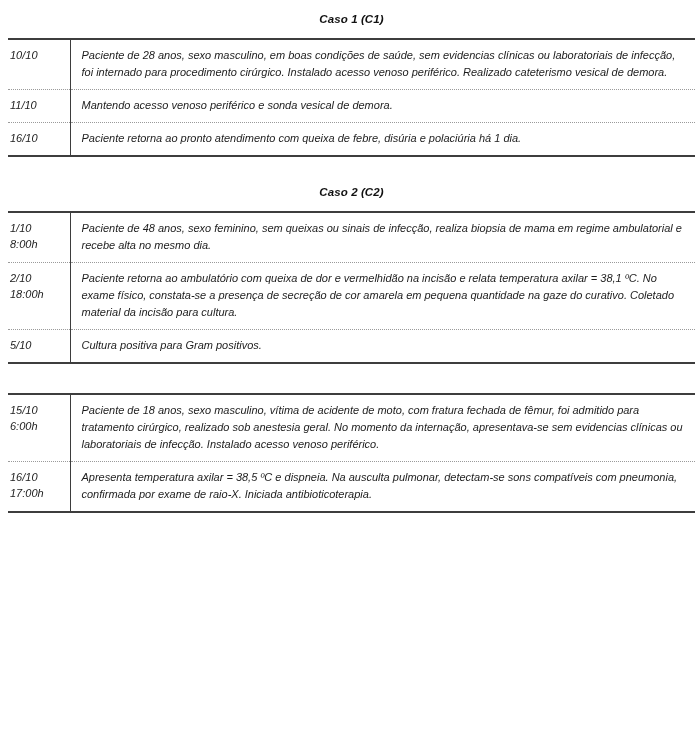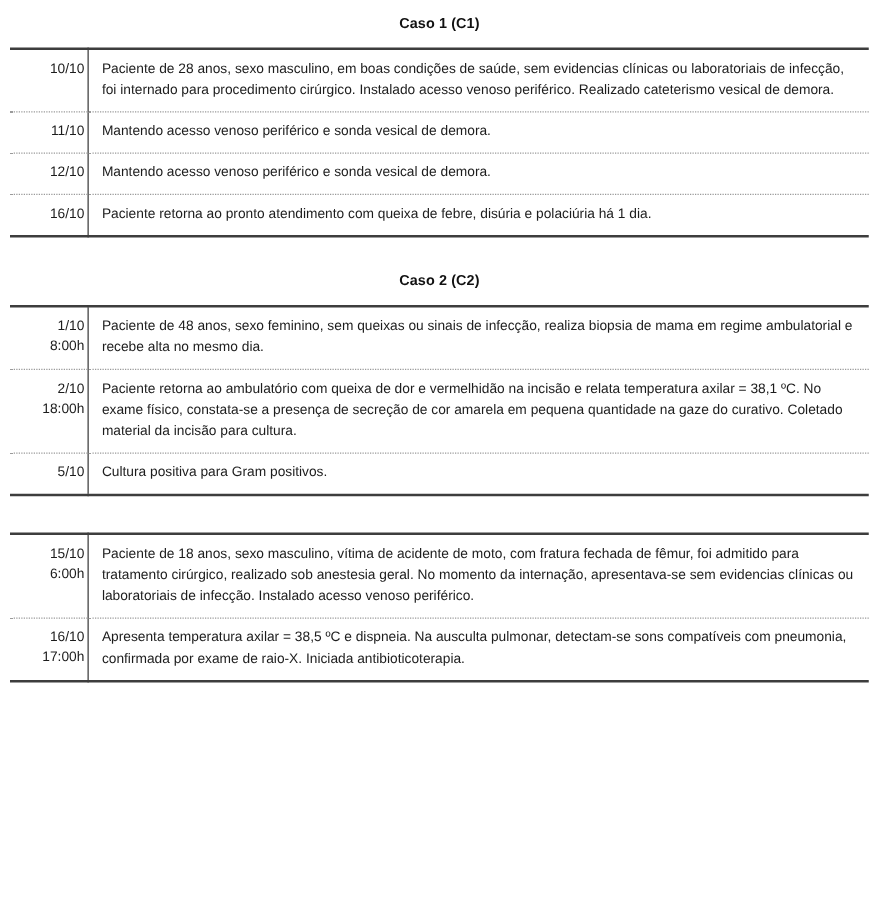--- a/index.html
+++ b/index.html
@@ -11,21 +11,21 @@
     color: #1c1c1c;
   }
 
   .page {
     width: 700px;
     height: 731px;
     padding: 13px 5px 0 8px;
     overflow: hidden;
   }
 
-  .case-section { margin-bottom: 29px; }
+  .case-section { margin-bottom: 29px; font-style: italic; }
 
   .case-title {
     text-align: center;
     font-size: 11.5px;
     font-weight: bold;
     color: #111111;
     margin-bottom: 13px;
     letter-spacing: 0.1px;
   }
 
@@ -37,21 +37,21 @@
     table-layout: fixed;
   }
 
   table.case-table tr + tr td {
     border-top: 1px dotted #9a9a9a;
   }
 
   td.date-cell {
     width: 62px;
     border-right: 1px solid #3d3d3d;
-    text-align: right;
+    text-align: left;
     vertical-align: top;
     padding: 7px 2px 8px 2px;
     font-size: 11px;
     line-height: 16px;
     color: #1c1c1c;
     white-space: nowrap;
   }
 
   td.desc-cell {
     vertical-align: top;
@@ -81,27 +81,20 @@
   </tr>
 
   <tr>
     <td class="date-cell">
       <div class="date-line">11/10</div>
 
     </td>
     <td class="desc-cell">Mantendo acesso venoso periférico e sonda vesical de demora.</td>
   </tr>
 
-  <tr>
-    <td class="date-cell">
-      <div class="date-line">12/10</div>
-
-    </td>
-    <td class="desc-cell">Mantendo acesso venoso periférico e sonda vesical de demora.</td>
-  </tr>
 
 
 
   <tr>
     <td class="date-cell">
       <div class="date-line">16/10</div>
 
     </td>
     <td class="desc-cell">Paciente retorna ao pronto atendimento com queixa de febre, disúria e polaciúria há 1 dia.</td>
   </tr>

